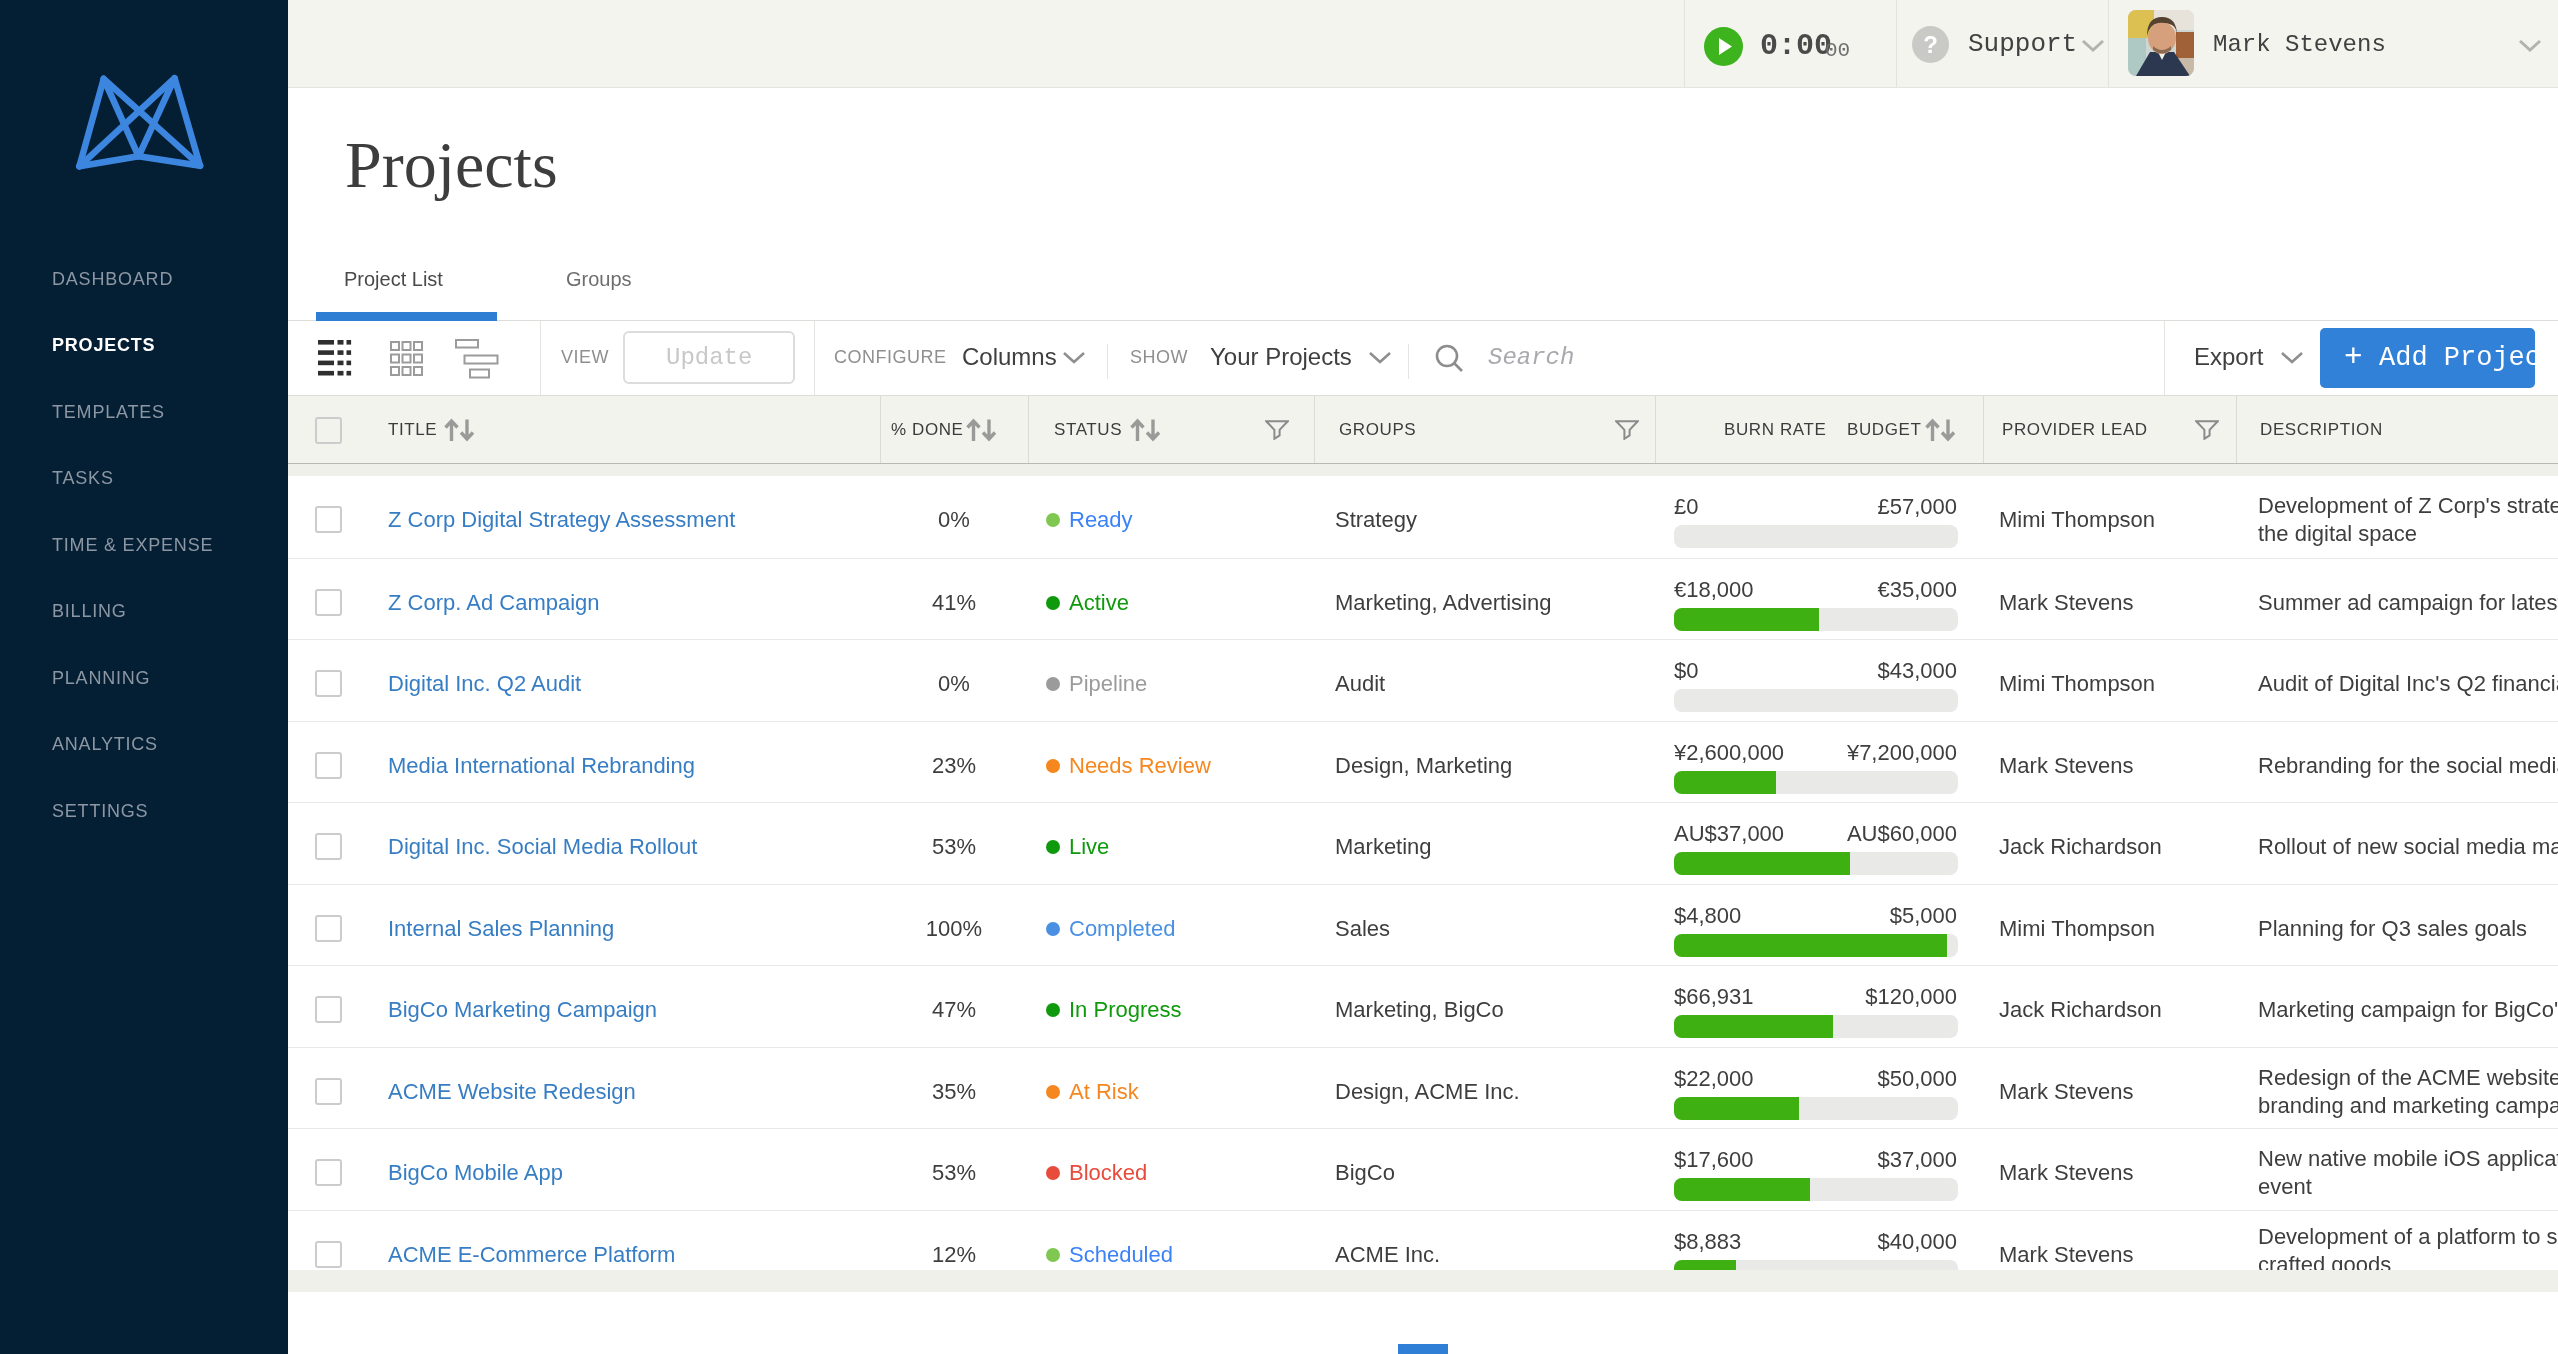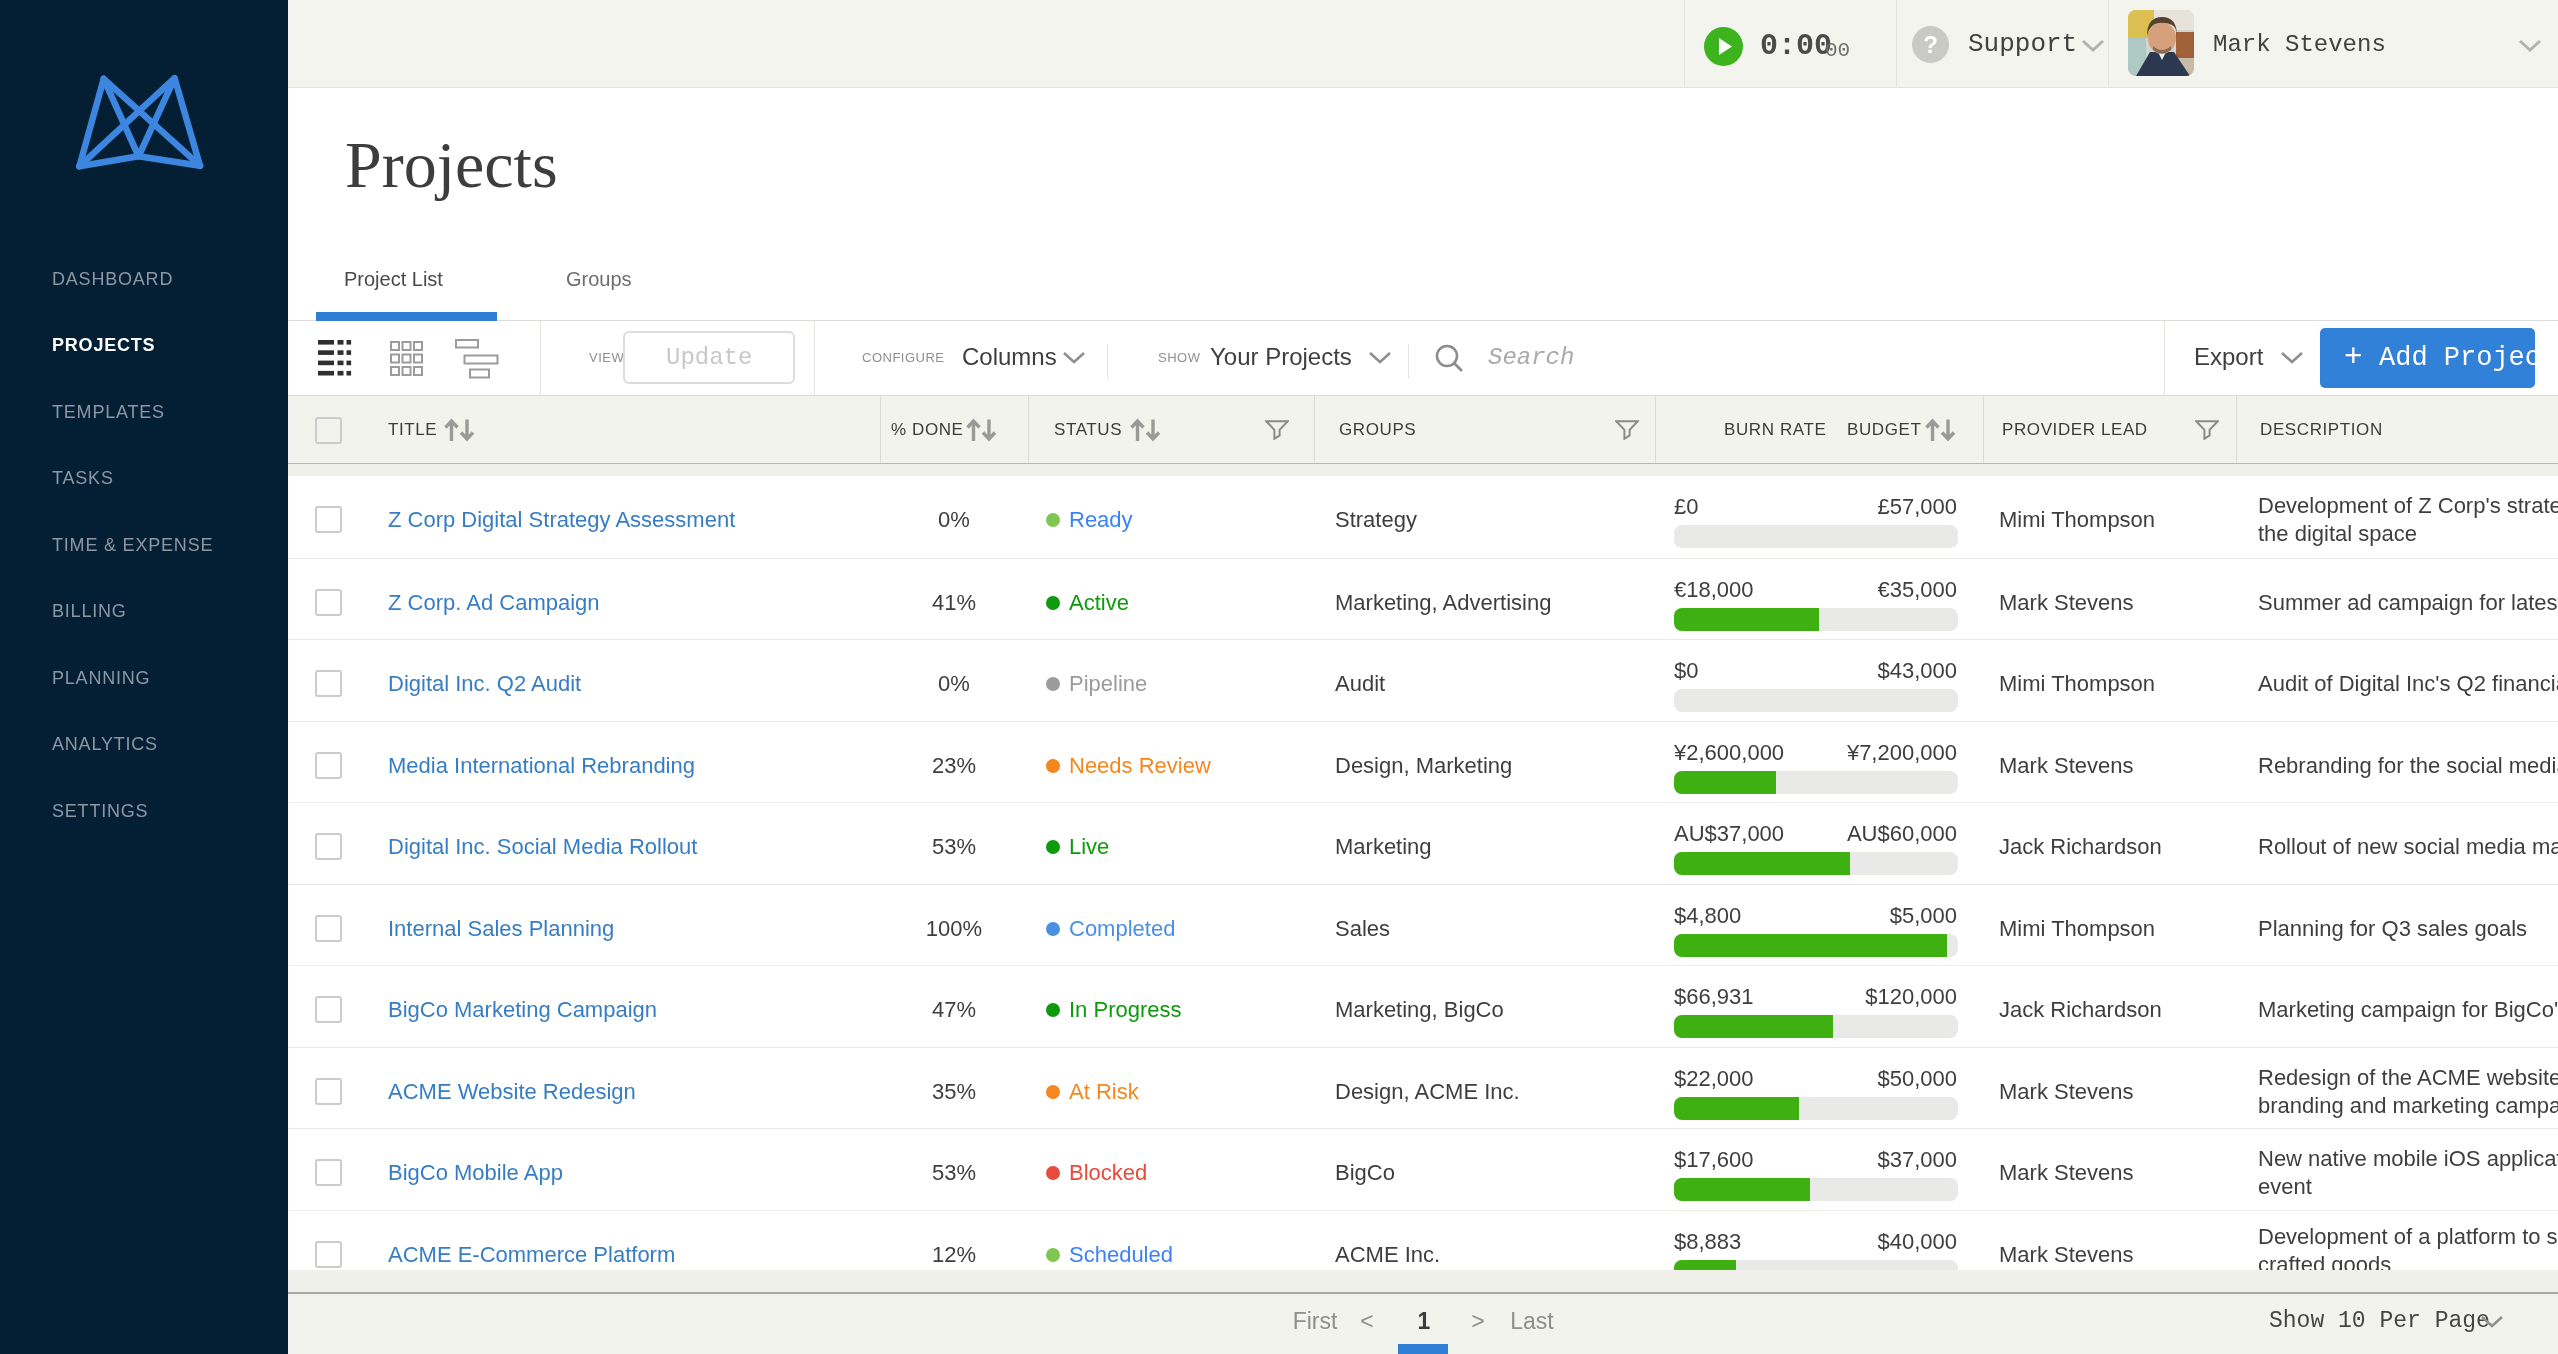--- a/index.html
+++ b/index.html
@@ -15,21 +15,21 @@
 .tdiv{position:absolute;top:0;bottom:0;width:1px;background:#e3e3dd;}
 .vc{position:absolute;transform:translateY(-50%);white-space:nowrap;font-family:Liberation Mono, monospace;}
 
 #h1{position:absolute;left:345px;top:132px;font-family:"Liberation Serif",serif;font-size:66px;line-height:1;color:#3d3d3d;}
 .tab{position:absolute;top:279px;transform:translateY(-50%);font-size:20px;}
 #underline{position:absolute;left:316px;top:312px;width:181px;height:9px;background:#2e7fd3;}
 #tbline{position:absolute;left:288px;top:320px;width:2270px;height:1px;background:#dcdcd8;}
 
 #toolbar{position:absolute;left:288px;top:321px;width:2270px;height:74px;background:#fff;}
 .tooldiv{position:absolute;top:0;bottom:0;width:1px;background:#e4e4e0;}
-.lbl{position:absolute;top:36px;transform:translateY(-50%);font-size:13px;letter-spacing:0.5px;color:#8f8f8f;margin-left:28px;}
+.lbl{position:absolute;top:36px;transform:translateY(-50%);font-size:18px;letter-spacing:0.5px;color:#8f8f8f;}
 .big{position:absolute;top:36px;transform:translateY(-50%);font-size:24px;color:#3f3f3f;}
 .caret{position:absolute;}
 
 #thead{position:absolute;left:288px;top:395px;width:2270px;height:69px;background:#f3f3ee;border-top:1px solid #ddddd7;border-bottom:1px solid #b9b9b3;box-sizing:border-box;}
 .hdiv{position:absolute;top:0;bottom:0;width:1px;background:#dcdcd6;}
 .hl{position:absolute;top:34px;transform:translateY(-50%);font-size:17px;letter-spacing:0.6px;color:#3c3c3c;white-space:nowrap;}
 .cbx{position:absolute;width:27px;height:27px;box-sizing:border-box;border:2px solid #cccccc;border-radius:3px;background:#fff;}
 
 #strip1{position:absolute;left:288px;top:464px;width:2270px;height:13px;background:#f0f0eb;}
 #rows{position:absolute;left:288px;top:476px;width:2270px;height:976px;overflow:hidden;background:#fff;}
@@ -424,26 +424,15 @@
         </div>
 <div class="pl">Mark Stevens</div>
 <div class="de" style="top:40px">
           <div>Development of a platform to sell hand</div>
           <div>crafted goods</div>
         </div>
 </div>
 </div>
 
 <div id="strip2"></div>
-<div id="foot">
-  <div class="fp" style="left:1027px">First</div>
-  <div class="fp" style="left:1079px">&lt;</div>
-  <div class="fp" style="left:1136px;color:#3c3c3c;font-weight:bold;">1</div>
-  <div class="fp" style="left:1190px">&gt;</div>
-  <div class="fp" style="left:1244px">Last</div>
-  <div class="vc" style="left:1981px;top:27px;font-size:23px;color:#454545;">Show 10 Per Page</div>
-  <svg class="abs" style="left:2192px;top:21px" width="24" height="14" viewBox="0 0 24 14">
-        <polyline points="2,2 12,11 22,2" fill="none" stroke="#8f8f8f" stroke-width="2.6"></polyline>
-      </svg>
-</div>
 <div id="bluerect"></div>
 
 </div>
 
 </body></html>

